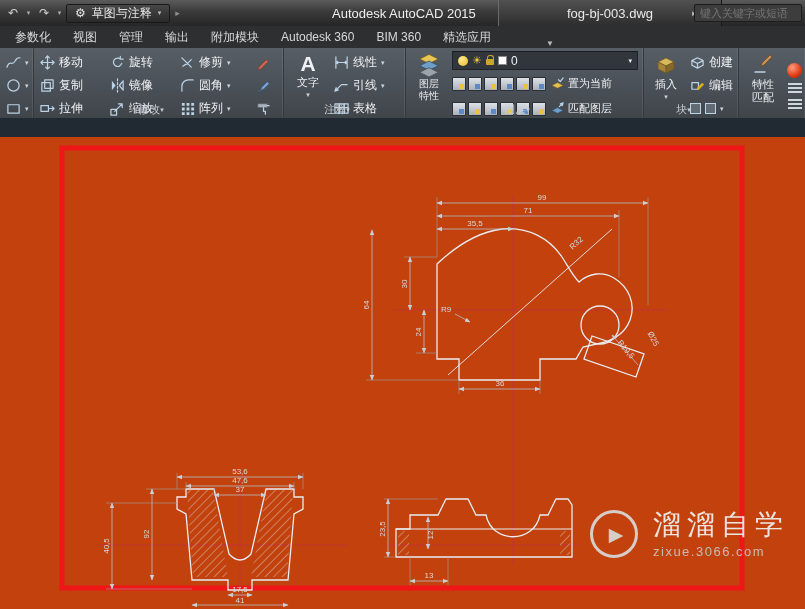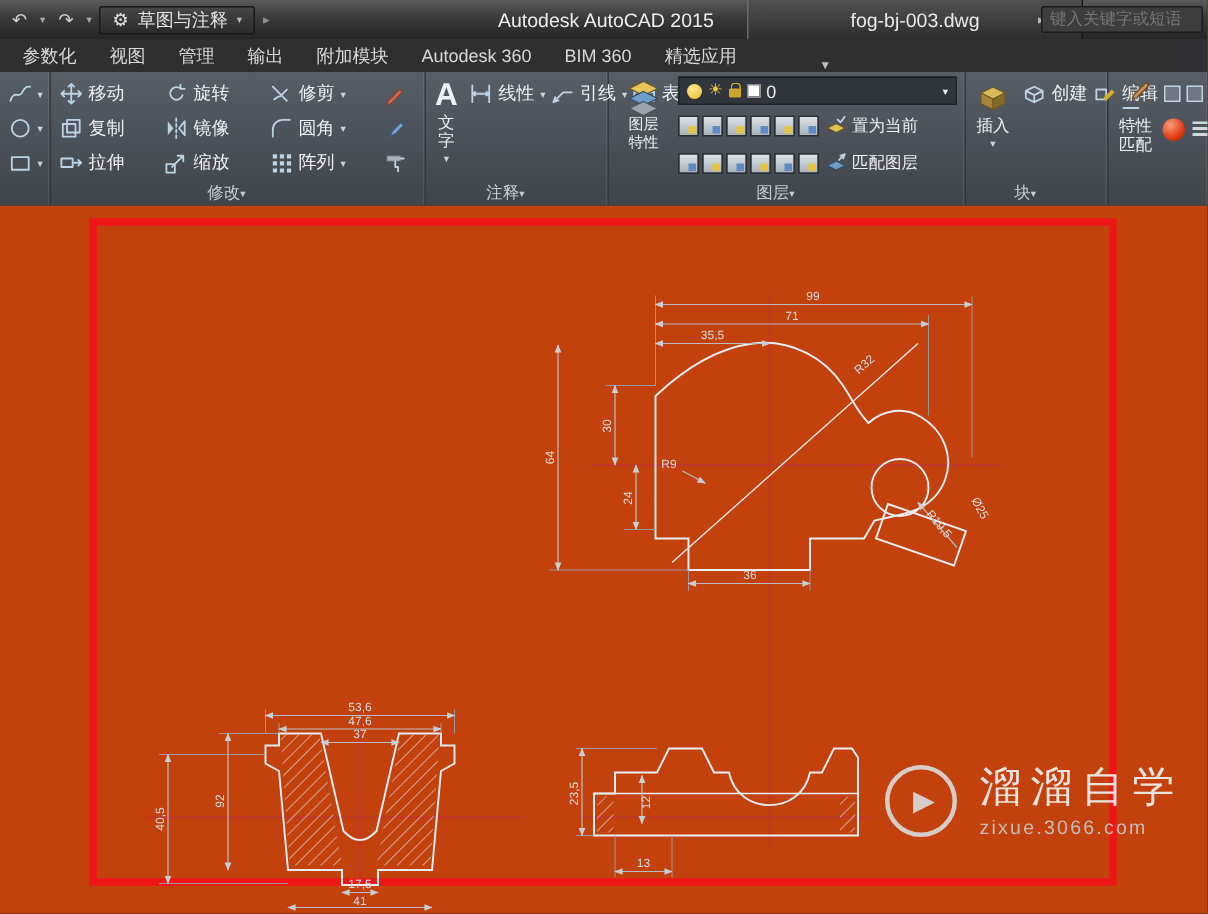--- a/index.html
+++ b/index.html
@@ -15,30 +15,30 @@
 .app-title{position:absolute;left:332px;top:0;height:26px;display:flex;align-items:center;font-size:13px;color:#ededed}
 .doc-tab{position:absolute;left:498px;top:0;height:26px;width:224px;display:flex;align-items:center;justify-content:center;font-size:13px;color:#e9e9e9;background:linear-gradient(#515151,#2d2d2d);border-left:1px solid #6a6a6a;border-right:1px solid #161616}
 .tab-arrow{position:absolute;left:692px;top:0;height:26px;display:flex;align-items:center;font-size:9px;color:#b5b5b5}
 .search-box{position:absolute;right:3px;top:4px;width:108px;height:18px;background:#3d3d3d;border:1px solid #1c1c1c;border-radius:2px;display:flex;align-items:center;padding:0 5px}
 .search-box input{width:100%;background:transparent;border:none;outline:none;color:#b8b8b8;font-size:11px;font-family:"Liberation Sans",sans-serif}
 
 .menubar{position:absolute;top:26px;left:0;right:0;height:22px;background:#2d2f31;display:flex;align-items:flex-end;padding-left:4px;color:#d8d8d8;font-size:12px;z-index:5}
 .mtab{padding:0 11px;height:22px;display:flex;align-items:center;white-space:nowrap}
 .mexp{margin-left:44px;font-size:8px;color:#bdbdbd}
 
-.ribbon{position:absolute;top:48px;left:0;right:0;height:89px;background:linear-gradient(#585e65,#4a5057 55%,#40454a);display:flex;color:#edf0f3;z-index:5}
+.ribbon{position:absolute;top:48px;left:0;right:0;height:70px;background:linear-gradient(#585e65,#4a5057 55%,#40454a);display:flex;color:#edf0f3;z-index:5}
 .panel{position:relative;height:100%;border-right:1px solid #35393e;box-shadow:inset -1px 0 0 rgba(255,255,255,.08)}
 .pbody{height:72px;padding:3px 3px 0 4px;display:flex;gap:4px}
 .plabel{position:absolute;bottom:1px;left:0;right:15px;height:15px;display:flex;align-items:center;justify-content:center;gap:0;font-size:11px;color:#c9ced4}
 .plabel .dd{font-size:7px}
 .p-draw{width:34px}.p-mod{width:250px}.p-ann{width:122px}.p-lay{width:238px}.p-blk{width:95px}.p-prop{width:66px}
 .rbtn{display:flex;align-items:center;gap:4px;font-size:12px;padding:1px 2px;white-space:nowrap;color:#eef1f4}
 .rbtn .dd,.bigbtn .dd{font-size:7px;color:#ced3d8}
 .mod-grid{display:grid;grid-template-columns:70px 70px 76px 22px;grid-auto-rows:23px;align-items:center}
-.col{display:flex;flex-direction:row;justify-content:center}
+.col{display:flex;flex-direction:column;justify-content:center}
 .col .rbtn{height:23px}
 .bigbtn{display:flex;flex-direction:column;align-items:center;justify-content:flex-start;gap:1px;font-size:11px;text-align:center;padding:2px 2px;line-height:12px}
 .bigA{font-size:21px;font-weight:bold;color:#eef2f6;line-height:22px}
 svg.i{width:15px;height:15px;flex:none}
 svg.I{width:24px;height:24px}
 .stk{stroke:#bcd3e6;stroke-width:1.3;fill:none;stroke-linecap:round;stroke-linejoin:round}
 
 .lay-main{display:flex;flex-direction:column;gap:2px;width:186px}
 .combo{display:flex;align-items:center;gap:4px;height:19px;background:#31363c;border:1px solid #202429;border-top-color:#191c20;padding:0 5px;font-size:12px;color:#eceff2}
 .combo .flex{flex:1}

